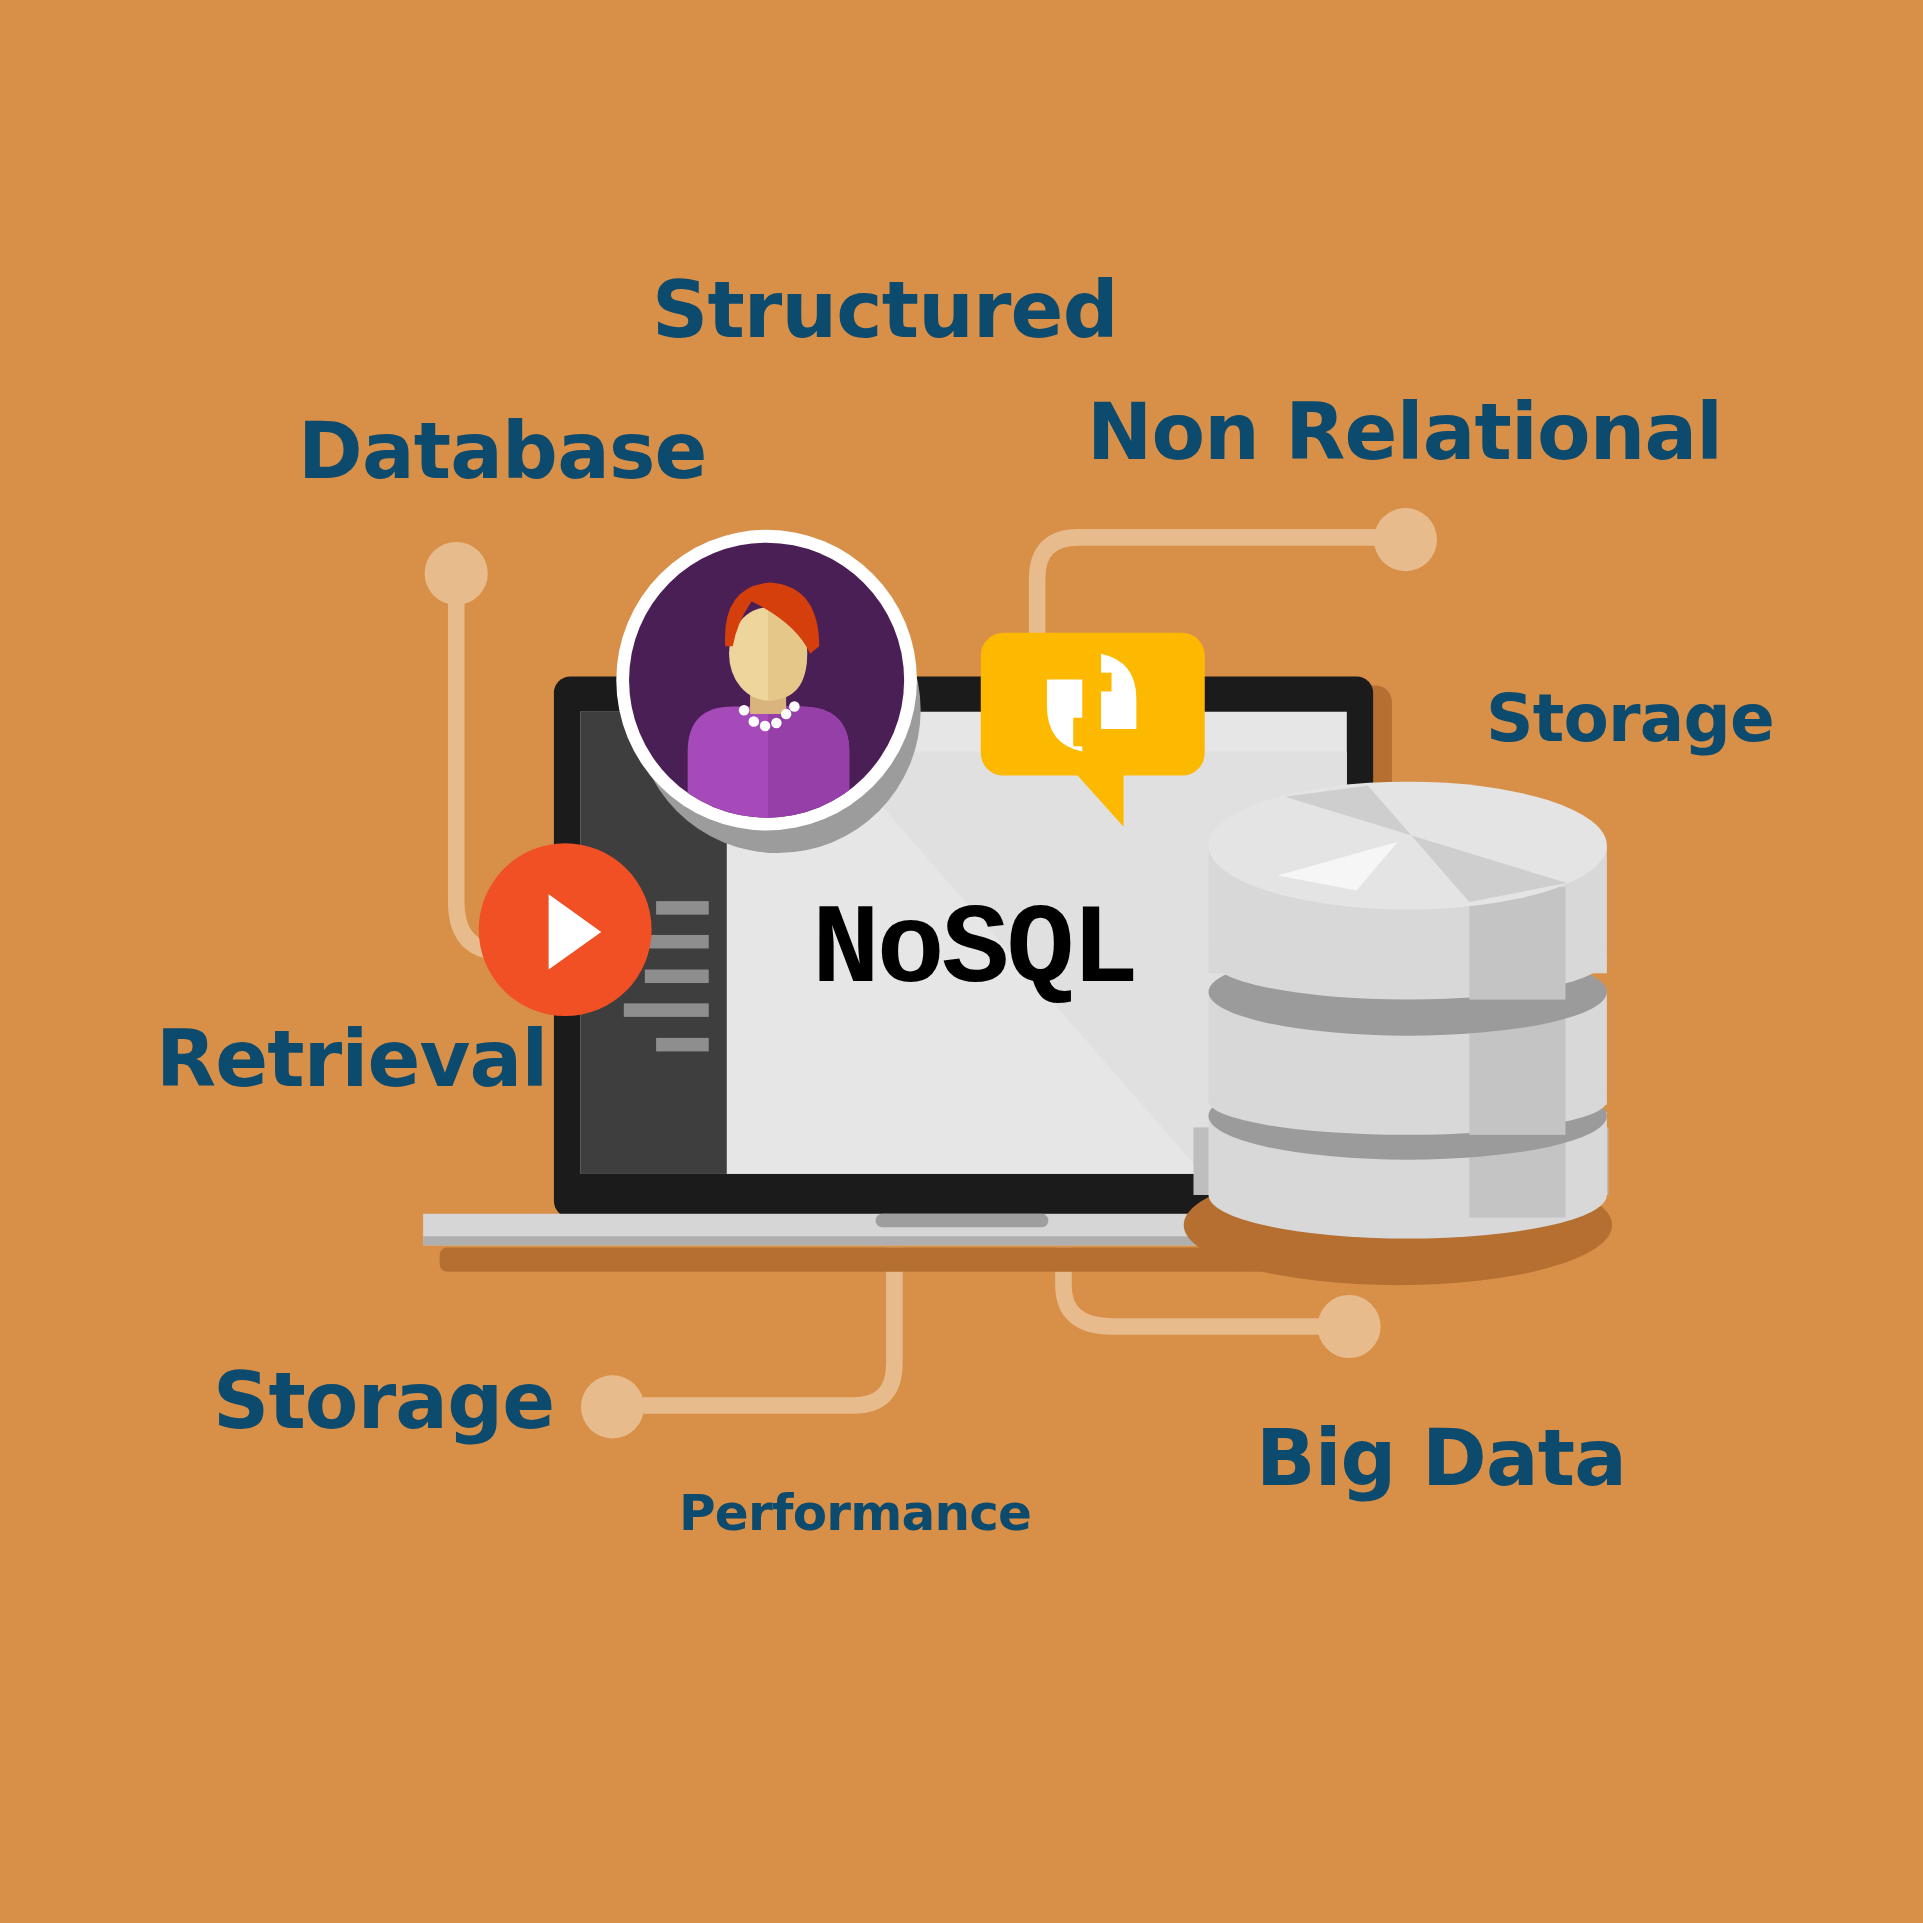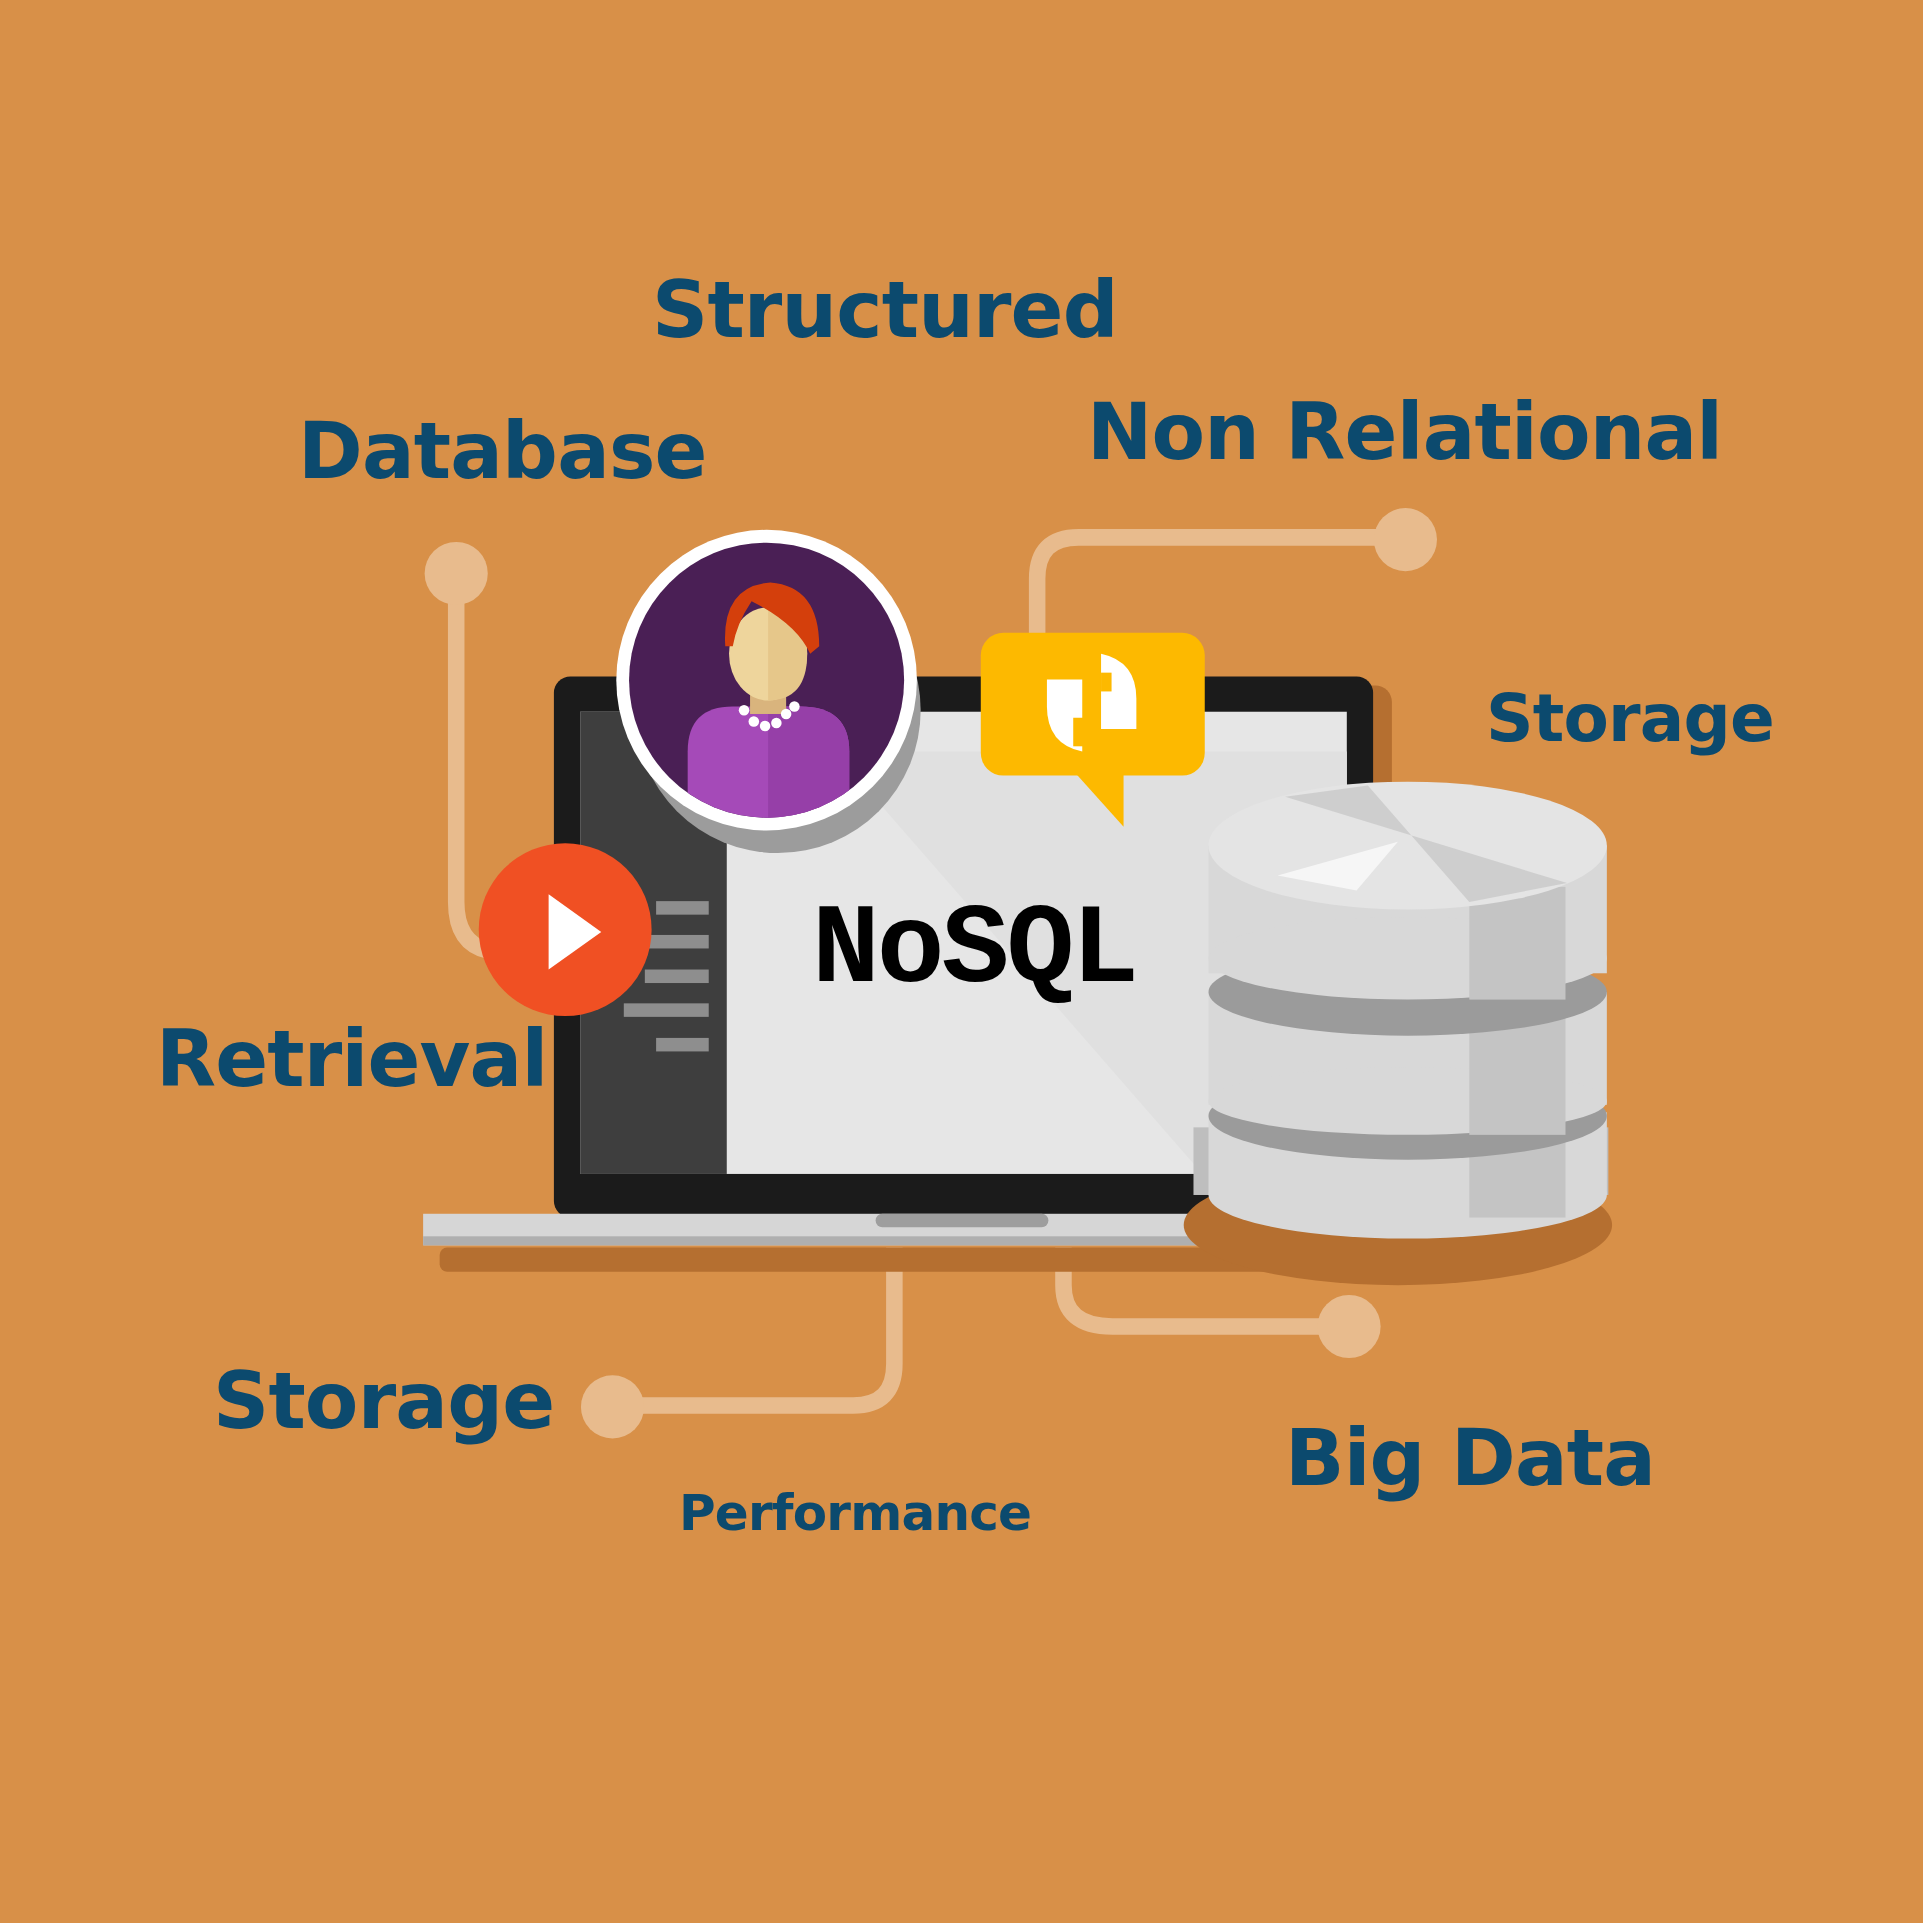--- a/index.html
+++ b/index.html
@@ -112,14 +112,14 @@
 
 <div class="nosql">NoSQL</div>
 
 <div class="label" style="left:652px;top:265px;font-size:78px;">Structured</div>
 <div class="label" style="left:298px;top:406px;font-size:78px;">Database</div>
 <div class="label" style="left:1087px;top:387px;font-size:78px;text-align:right;">Non Relational</div>
 <div class="label" style="left:1486px;top:680px;font-size:66px;">Storage</div>
 <div class="label" style="left:156px;top:1014px;font-size:78px;">Retrieval</div>
 <div class="label" style="left:213px;top:1356px;font-size:78px;">Storage</div>
 <div class="label" style="left:679px;top:1484px;font-size:50px;">Performance</div>
-<div class="label" style="left:1256px;top:1413px;font-size:78px;margin-left:29px;">Big Data</div>
+<div class="label" style="left:1256px;top:1413px;font-size:78px;">Big Data</div>
 
 
 </body></html>

